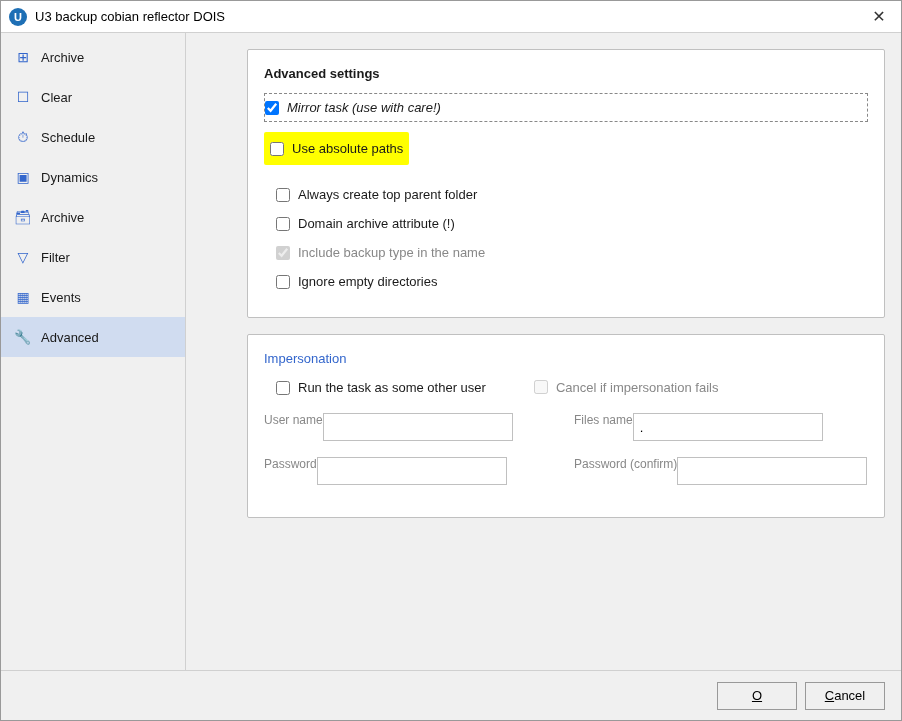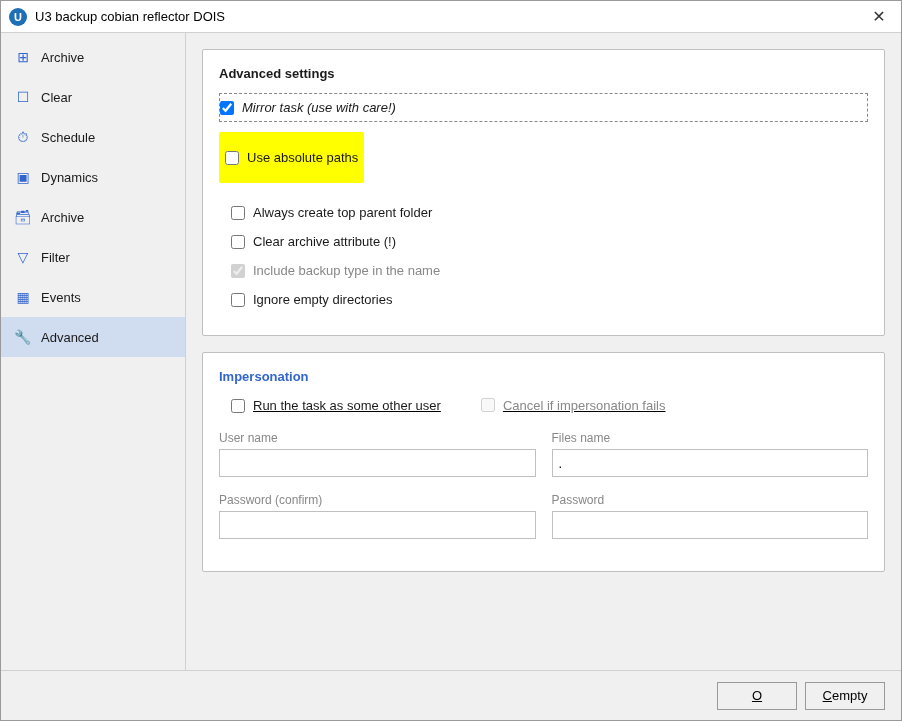--- a/index.html
+++ b/index.html
@@ -100,20 +100,21 @@
       padding: 16px;
       overflow-y: auto;
       background: #f0f0f0;
     }
     .section {
       background: #ffffff;
       border: 1px solid #c0c0c0;
       border-radius: 2px;
       padding: 16px;
       margin-bottom: 16px;
+      margin-left: 45px;
     }
     .section-title {
       font-size: 13px;
       font-weight: 600;
       color: #1a1a1a;
       margin-bottom: 12px;
     }
     .checkbox-row {
       display: flex;
       align-items: center;
@@ -139,53 +140,53 @@
       border: 1.5px dashed #888;
       padding: 6px 0;
       margin-bottom: 10px;
     }
     .mirror-row label {
       font-style: italic;
       font-weight: 500;
     }
     .highlight-row {
       background: #ffff00;
-      padding: 18px 6px;
+      padding: 9px 6px;
       border-radius: 2px;
       display: inline-flex;
       align-items: center;
       margin-bottom: 10px;
     }
     .highlight-row input[type="checkbox"] {
       margin-right: 8px;
       width: 14px;
       height: 14px;
       cursor: pointer;
     }
     .highlight-row label {
       cursor: pointer;
       color: #1a1a1a;
       font-size: 13px;
       font-weight: 500;
     }
     .impersonation-title {
       font-size: 13px;
-      font-weight: 700;
+      font-weight: 400;
       color: #3366cc;
       margin-bottom: 12px;
     }
     .form-row {
       display: flex;
       gap: 16px;
       margin-bottom: 16px;
     }
     .form-group {
       flex: 1;
       display: flex;
-      flex-direction: column;
+      flex-direction: row;
     }
     .form-label {
       font-size: 12px;
       color: #888;
       margin-bottom: 4px;
     }
     .form-input {
       border: 1px solid #c0c0c0;
       padding: 5px 6px;
       font-size: 13px;
@@ -213,23 +214,22 @@
       font-size: 13px;
       padding: 0 16px;
       display: flex;
       align-items: center;
       justify-content: center;
     }
     .footer-btn .underline { text-decoration: underline; }
     .impersonation-row {
       display: flex;
       align-items: center;
-      gap: 28px;
+      gap: 36px;
       margin-bottom: 16px;
-      text-decoration: underline;
     }
     .cancel-impersonation {
       display: flex;
       gap: 8px;
       color: #888;
     }
     .cancel-impersonation input[type="checkbox"] {
       width: 14px;
       height: 14px;
     }
@@ -305,21 +305,21 @@
           </span>
         </div>
 
         <div class="checkbox-row">
           <input type="checkbox" id="always-create" style="">
           <label for="always-create">Always create top parent folder</label>
         </div>
 
         <div class="checkbox-row">
           <input type="checkbox" id="clear-archive" style="">
-          <label for="clear-archive">Clear archive attribute (!)</label>
+          <label for="clear-archive">Domain archive attribute (!)</label>
         </div>
 
         <div class="checkbox-row disabled">
           <input type="checkbox" id="include-backup" checked="" disabled="" style="">
           <label for="include-backup">Include backup type in the name</label>
         </div>
 
         <div class="checkbox-row">
           <input type="checkbox" id="ignore-empty" style="">
           <label for="ignore-empty">Ignore empty directories</label>
@@ -346,34 +346,34 @@
             <input type="text" class="form-input" value="" style="">
           </div>
           <div class="form-group">
             <label class="form-label">Files name</label>
             <input type="text" class="form-input" value="." style="">
           </div>
         </div>
 
         <div class="form-row">
           <div class="form-group">
+            <label class="form-label">Password</label>
+            <input type="password" class="form-input" value="" style="">
+          </div>
+          <div class="form-group">
             <label class="form-label">Password (confirm)</label>
-            <input type="password" class="form-input" value="" style="">
-          </div>
-          <div class="form-group">
-            <label class="form-label">Password</label>
             <input type="password" class="form-input" value="" style="">
           </div>
         </div>
 
       </div>
     </div>
   </div>
 
   <div class="footer">
     <button class="footer-btn">
       <span><span class="underline">O</span><span id="ok-rest"></span></span>
     </button>
     <button class="footer-btn">
-      <span><span class="underline">C</span><span>empty</span></span>
+      <span><span class="underline">C</span><span>ancel</span></span>
     </button>
   </div>
 </div>
 
 </body></html>

